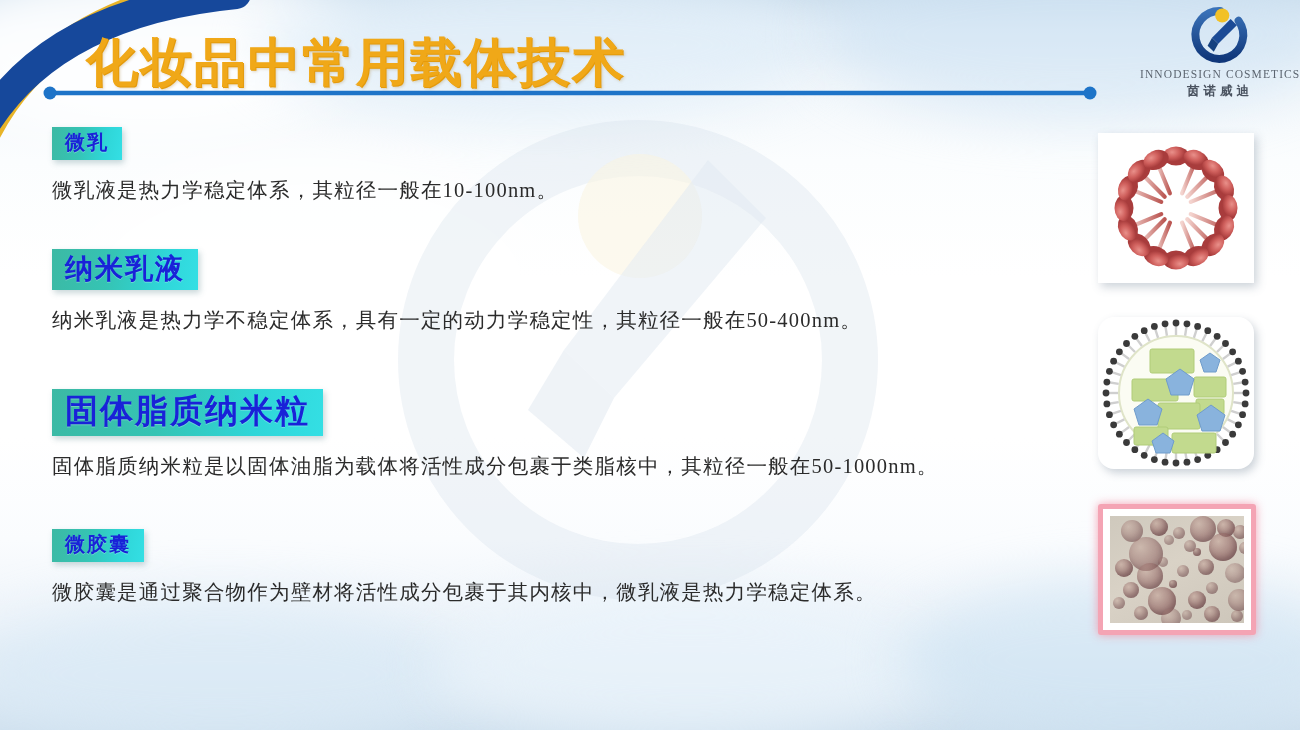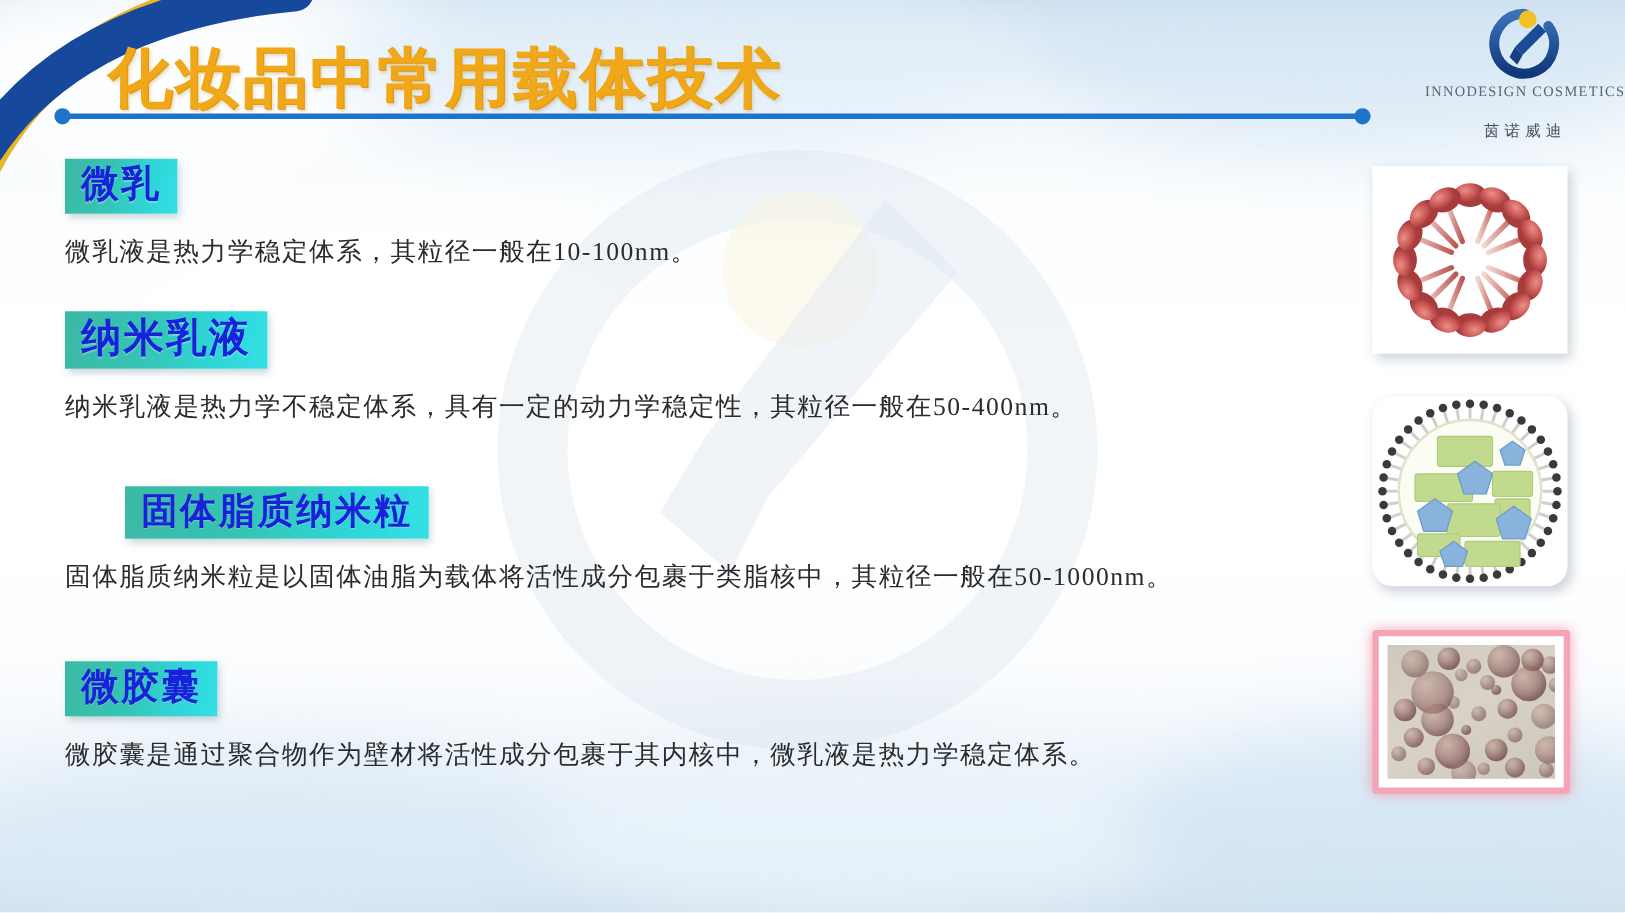--- a/index.html
+++ b/index.html
@@ -63,41 +63,41 @@
   
   #brand { position:absolute; left:1140px; top:4px; width:160px; height:108px; text-align:center; }
   #brand-mark { width:62px; height:62px; margin:0 auto; display:block; }
   #brand-en {
     font-family:"Liberation Serif", serif;
     font-size:11.5px; letter-spacing:1.1px; color:#5c6570;
     margin-top:2px; white-space:nowrap;
   }
   #brand-cn {
     font-family:"Liberation Serif", serif;
-    font-size:12.5px; letter-spacing:4px; color:#4a5360; font-weight:normal;
-    margin-top:17px; white-space:nowrap;
+    font-size:12.5px; letter-spacing:4px; color:#4a5360; font-weight:bold;
+    margin-top:3px; white-space:nowrap;
   }
 
   
   .block { position:absolute; left:52px; }
   .tag {
     display:inline-block;
     background:linear-gradient(100deg,#3cb9a4 0%, #35c4b4 40%, #2fd6d8 75%, #34dfe4 100%);
     color:#1922d8;
     font-family:"Liberation Serif", serif;
     font-weight:bold;
     padding:5px 13px 7px 13px;
     line-height:1.05;
     box-shadow: 2px 3px 6px rgba(60,110,120,.28);
     text-shadow: 0 1px 0 rgba(255,255,255,.25);
     letter-spacing:2px;
   }
-  .tag-sm { font-size:30px; }
-  .tag-md { font-size:32px; }
-  .tag-lg { font-size:29px;margin-left:48px; }
+  .tag-sm { font-size:20px; }
+  .tag-md { font-size:28px; }
+  .tag-lg { font-size:33px; }
   .body-text {
     margin-top:16px;
     font-family:"Liberation Serif", serif;
     font-size:20.5px;
     color:#2b2b2b;
     letter-spacing:1.2px;
     white-space:nowrap;
   }
 
   

